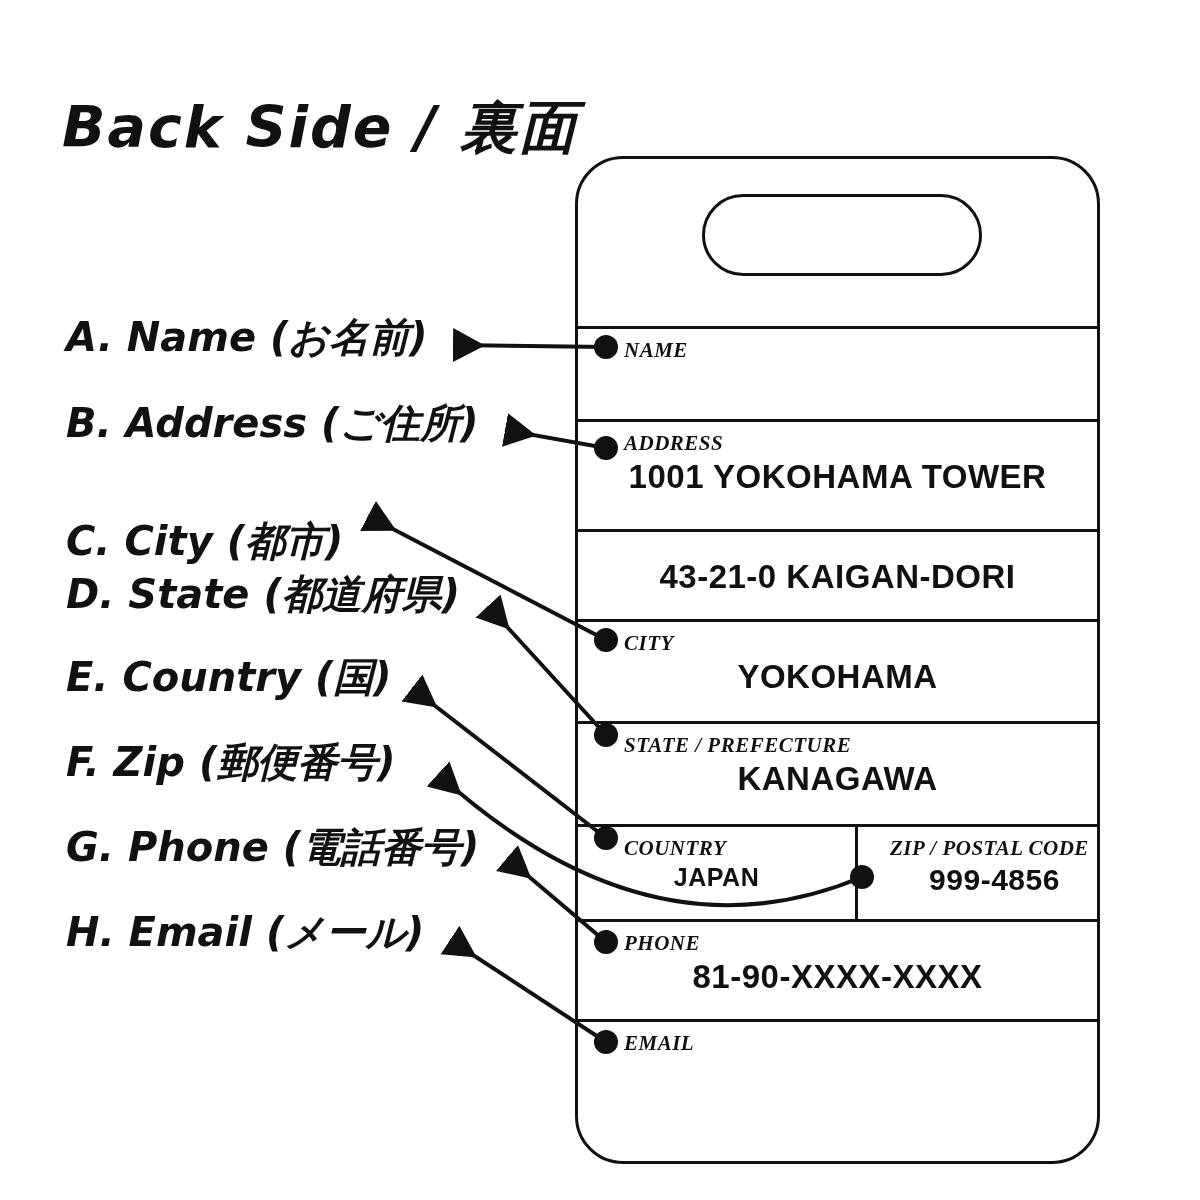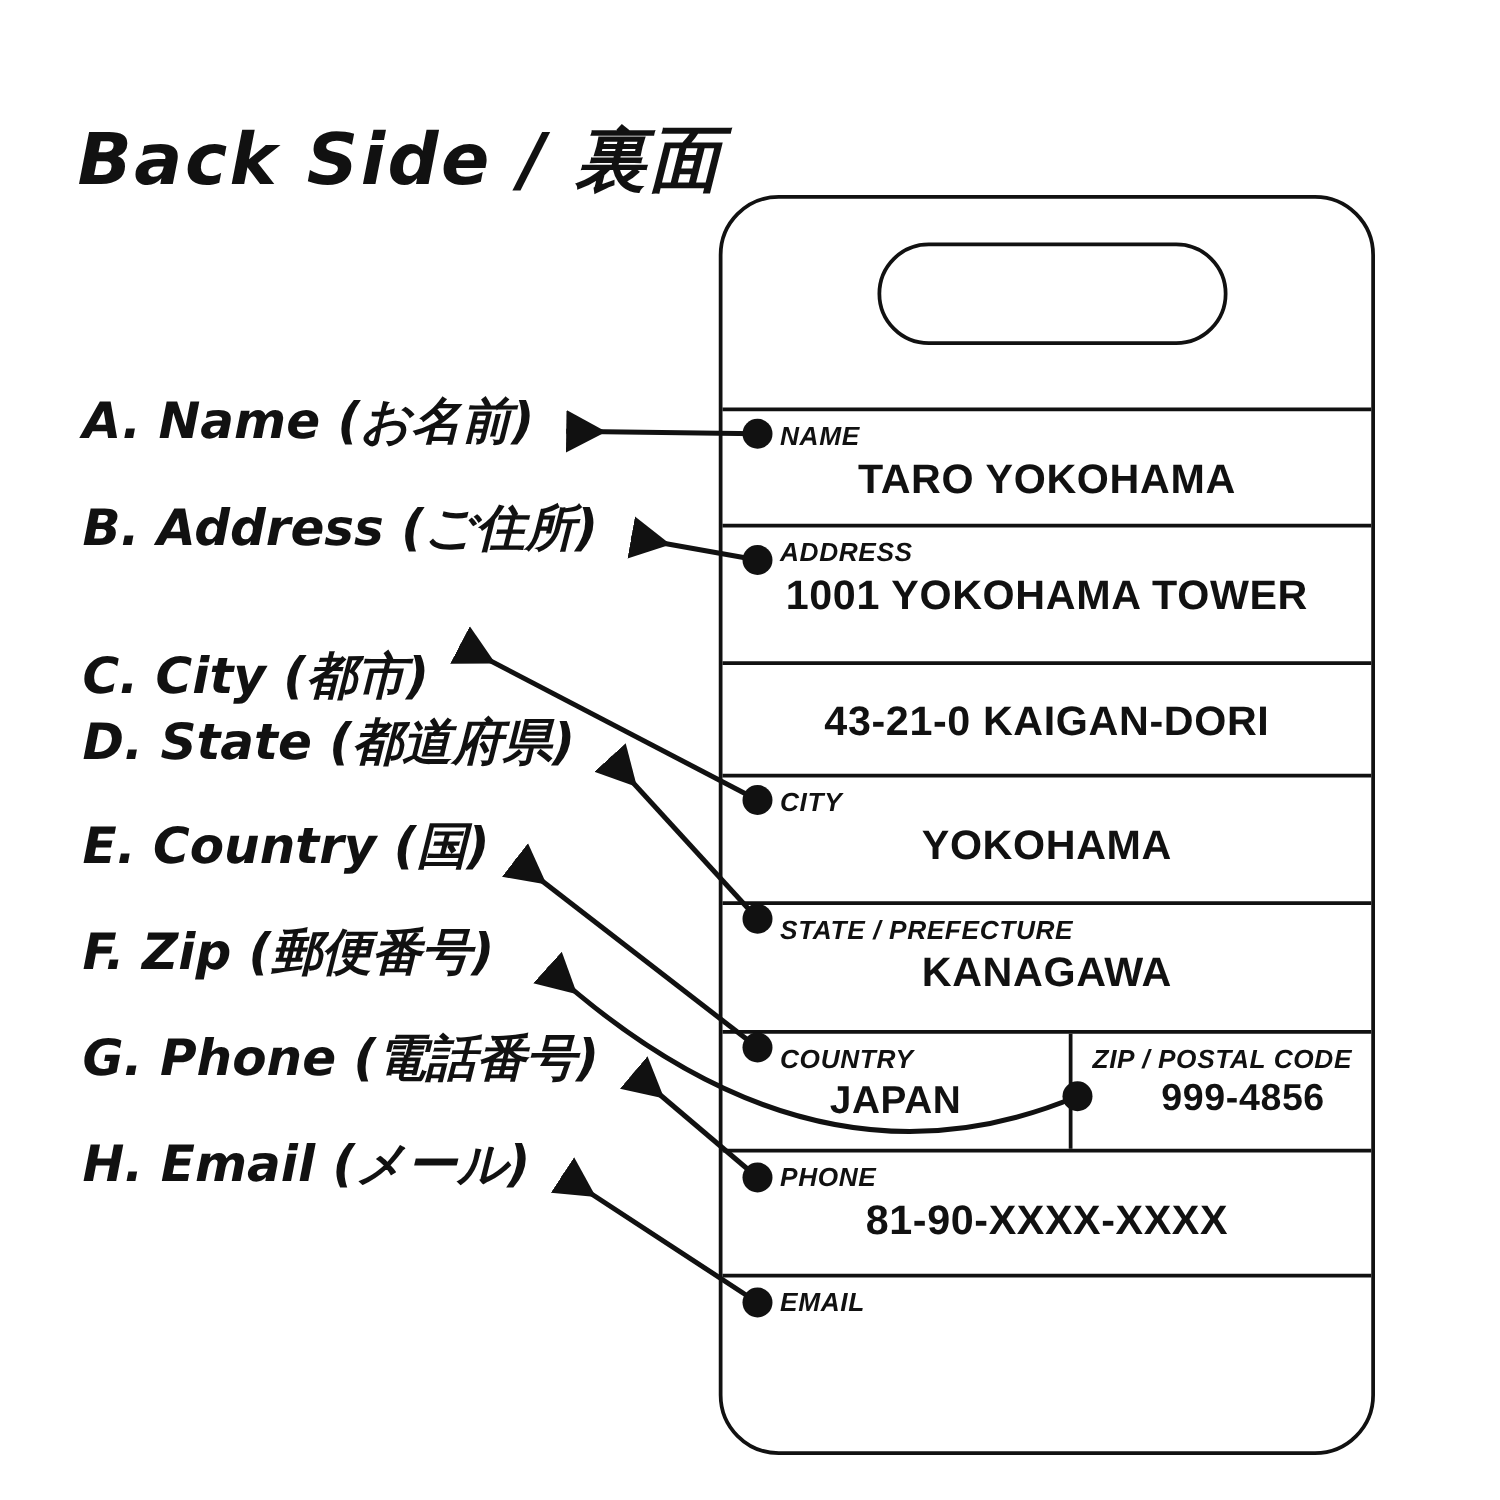--- a/index.html
+++ b/index.html
@@ -39,37 +39,37 @@
   .row-name { height: 93px; }
   .row-addr1 { height: 110px; }
   .row-addr2 { height: 90px; }
   .row-city { height: 102px; }
   .row-state { height: 103px; }
   .row-countryzip { height: 95px; display: flex; }
   .row-phone { height: 100px; }
   .row-email { flex: 1; }
 
   .field-label {
-    font-family: Liberation Sans, sans-serif;
+    font-family: Liberation Serif, serif;
     font-style: italic; font-weight: bold;
     font-size: 21px; letter-spacing: 0.5px;
     padding: 9px 0 0 46px; white-space: nowrap;
   }
   .field-value {
     font-family: "Liberation Sans", sans-serif;
     font-weight: bold; text-align: center;
     font-size: 33px; letter-spacing: 0.5px; white-space: nowrap;
     margin-top: 2px;
   }
   .value-only { margin-top: 26px; }
   .cell-country { width: 280px; border-right: 3px solid #111; }
   .cell-zip { flex: 1; }
-  .cell-zip .field-label { padding-left: 16px; }
+  .cell-zip .field-label { padding-left: 16px; margin-left: 16px; }
   .cell-zip .field-value { font-size: 30px; padding-left: 34px; }
-  .cell-country .field-value { font-size: 31px; }
+  .cell-country .field-value { font-size: 25px; }
   .row-email .field-value { font-size: 30px; }
 
   
   .connectors {
     position: absolute; left: 0; top: 0;
     width: 1200px; height: 1200px;
     pointer-events: none;
   }
   .cline { stroke: #111; stroke-width: 4; fill: none; }
 </style>
@@ -91,21 +91,20 @@
     <div class="legend-item" style="top:894px;">H. Email (メール)</div>
   </div>
 
   <div class="tag">
     <div class="tag-handle"></div>
 
     <div class="rows">
 
       <div class="row row-name">
         <div class="field-label">NAME</div>
-        <div class="field-value">TARO YOKOHAMA</div>
       </div>
 
       <div class="row row-addr1">
         <div class="field-label">ADDRESS</div>
         <div class="field-value">1001 YOKOHAMA TOWER</div>
       </div>
 
       <div class="row row-addr2">
         <div class="field-value value-only">43-21-0 KAIGAN-DORI</div>
       </div>

